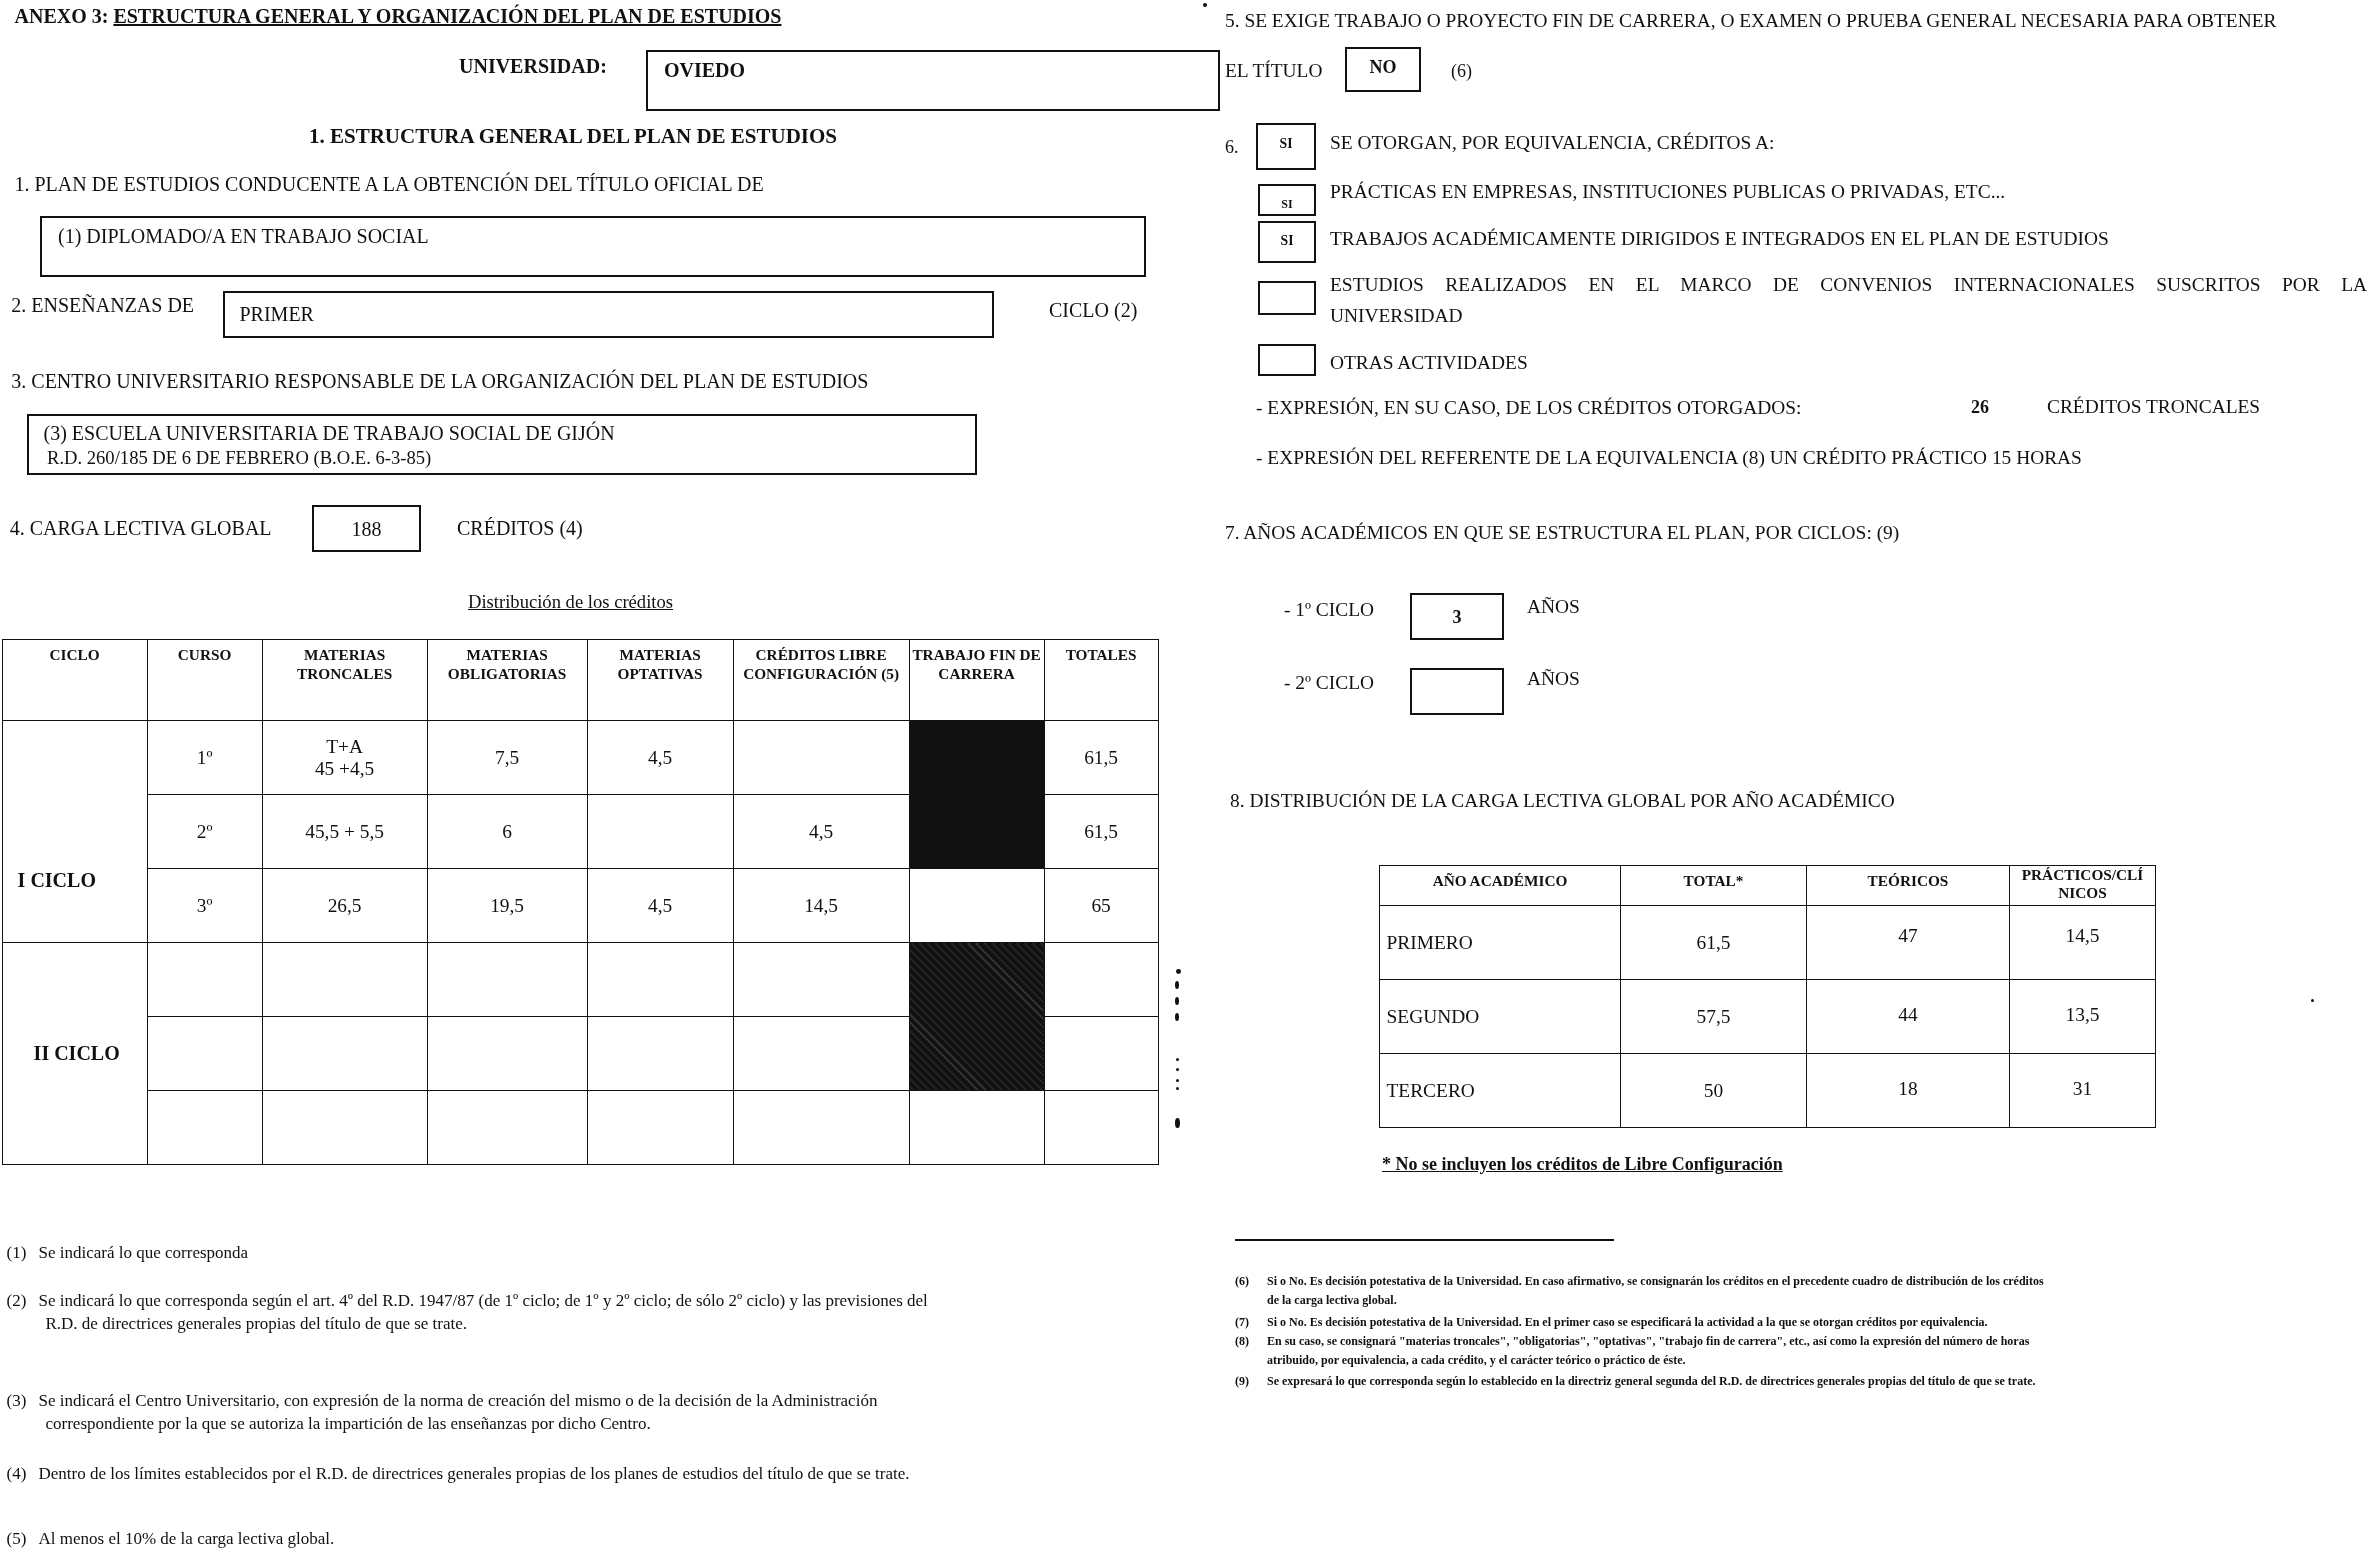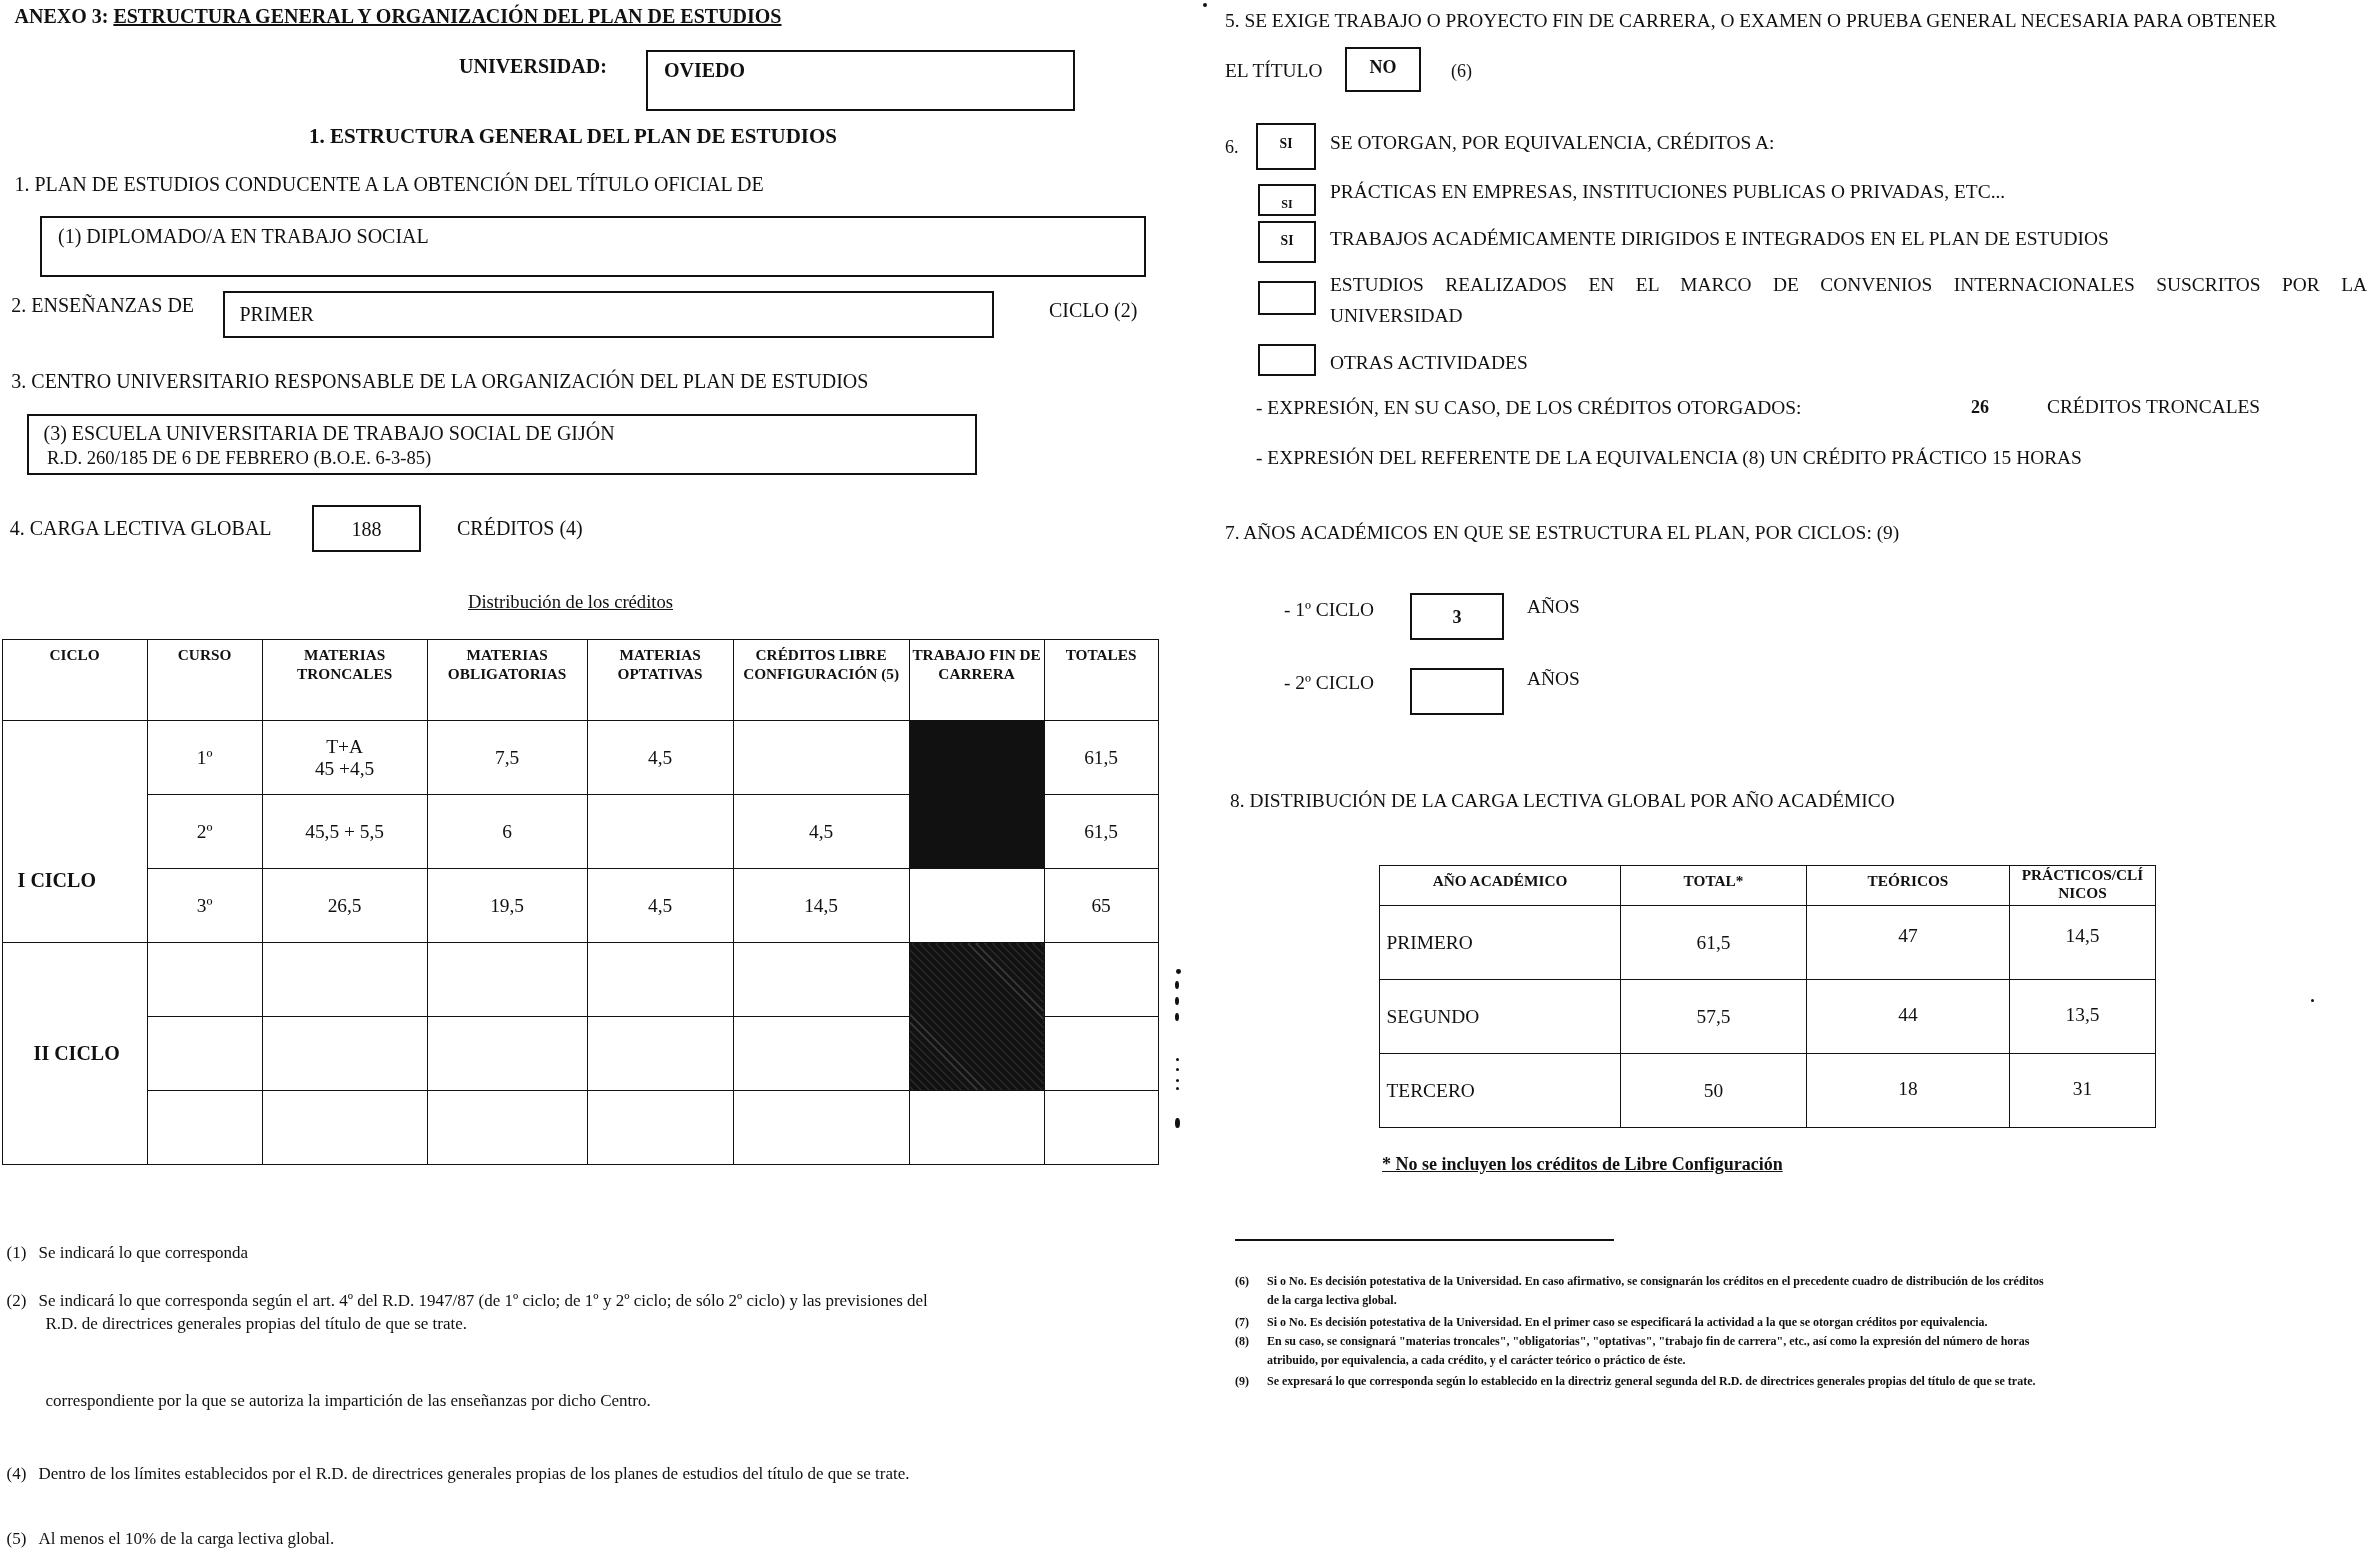--- a/index.html
+++ b/index.html
@@ -32,21 +32,21 @@
 </style>
 </head>
 <body>
 
 <div class="abs bold" style="left:14.5px;top:4.8px;font-size:20px;">
   <span>ANEXO 3:</span>
   <span class="u">ESTRUCTURA GENERAL Y ORGANIZACIÓN DEL PLAN DE ESTUDIOS</span>
 </div>
 
 <div class="abs bold" style="left:459px;top:55px;font-size:20px;">UNIVERSIDAD:</div>
-<div class="box" style="left:646px;top:50px;width:429px;height:61px;">
+<div class="box" style="left:646px;top:50px;width:574px;height:61px;">
   <span class="boxtext bold" style="left:16px;top:6.5px;font-size:20px;">OVIEDO</span>
 </div>
 
 <div class="abs bold" style="left:309px;top:124px;font-size:21px;">1.   ESTRUCTURA GENERAL DEL PLAN DE ESTUDIOS</div>
 
 <div class="abs" style="left:14.5px;top:173px;">1.   PLAN DE ESTUDIOS CONDUCENTE A LA OBTENCIÓN DEL TÍTULO OFICIAL DE</div>
 <div class="box" style="left:40px;top:216px;width:1106px;height:61px;">
   <span class="boxtext" style="left:16px;top:7.3px;">(1) DIPLOMADO/A EN TRABAJO SOCIAL</span>
 </div>
 
@@ -163,20 +163,21 @@
 <div class="mark" style="left:1175px;top:1118px;width:4.8px;height:9.7px;"></div>
 
 <div class="footnote" style="left:6.5px;top:1242px;">
   <span class="fn-num">(1)</span><span>Se indicará lo que corresponda</span>
 </div>
 <div class="footnote" style="left:6.5px;top:1290px;width:1162px;">
   <div><span class="fn-num">(2)</span><span>Se indicará lo que corresponda según el art. 4º del R.D. 1947/87 (de 1º ciclo; de 1º y 2º ciclo; de sólo 2º ciclo) y las previsiones del</span></div>
   <div style="padding-left:39px;">R.D. de directrices generales propias del título de que se trate.</div>
 </div>
 <div class="footnote" style="left:6.5px;top:1390px;width:1162px;">
+  <div><span class="fn-num">(3)</span><span>Se indicará el Centro Universitario, con expresión de la norma de creación del mismo o de la decisión de la Administración</span></div>
   <div style="padding-left:39px;">correspondiente por la que se autoriza la impartición de las enseñanzas por dicho Centro.</div>
 </div>
 <div class="footnote" style="left:6.5px;top:1463px;">
   <span class="fn-num">(4)</span><span>Dentro de los límites establecidos por el R.D. de directrices generales propias de los planes de estudios del título de que se trate.</span>
 </div>
 <div class="footnote" style="left:6.5px;top:1528px;">
   <span class="fn-num">(5)</span><span>Al menos el 10% de la carga lectiva global.</span>
 </div>
 
 <div class="mark" style="left:1203px;top:3.2px;width:4px;height:4px;"></div>

